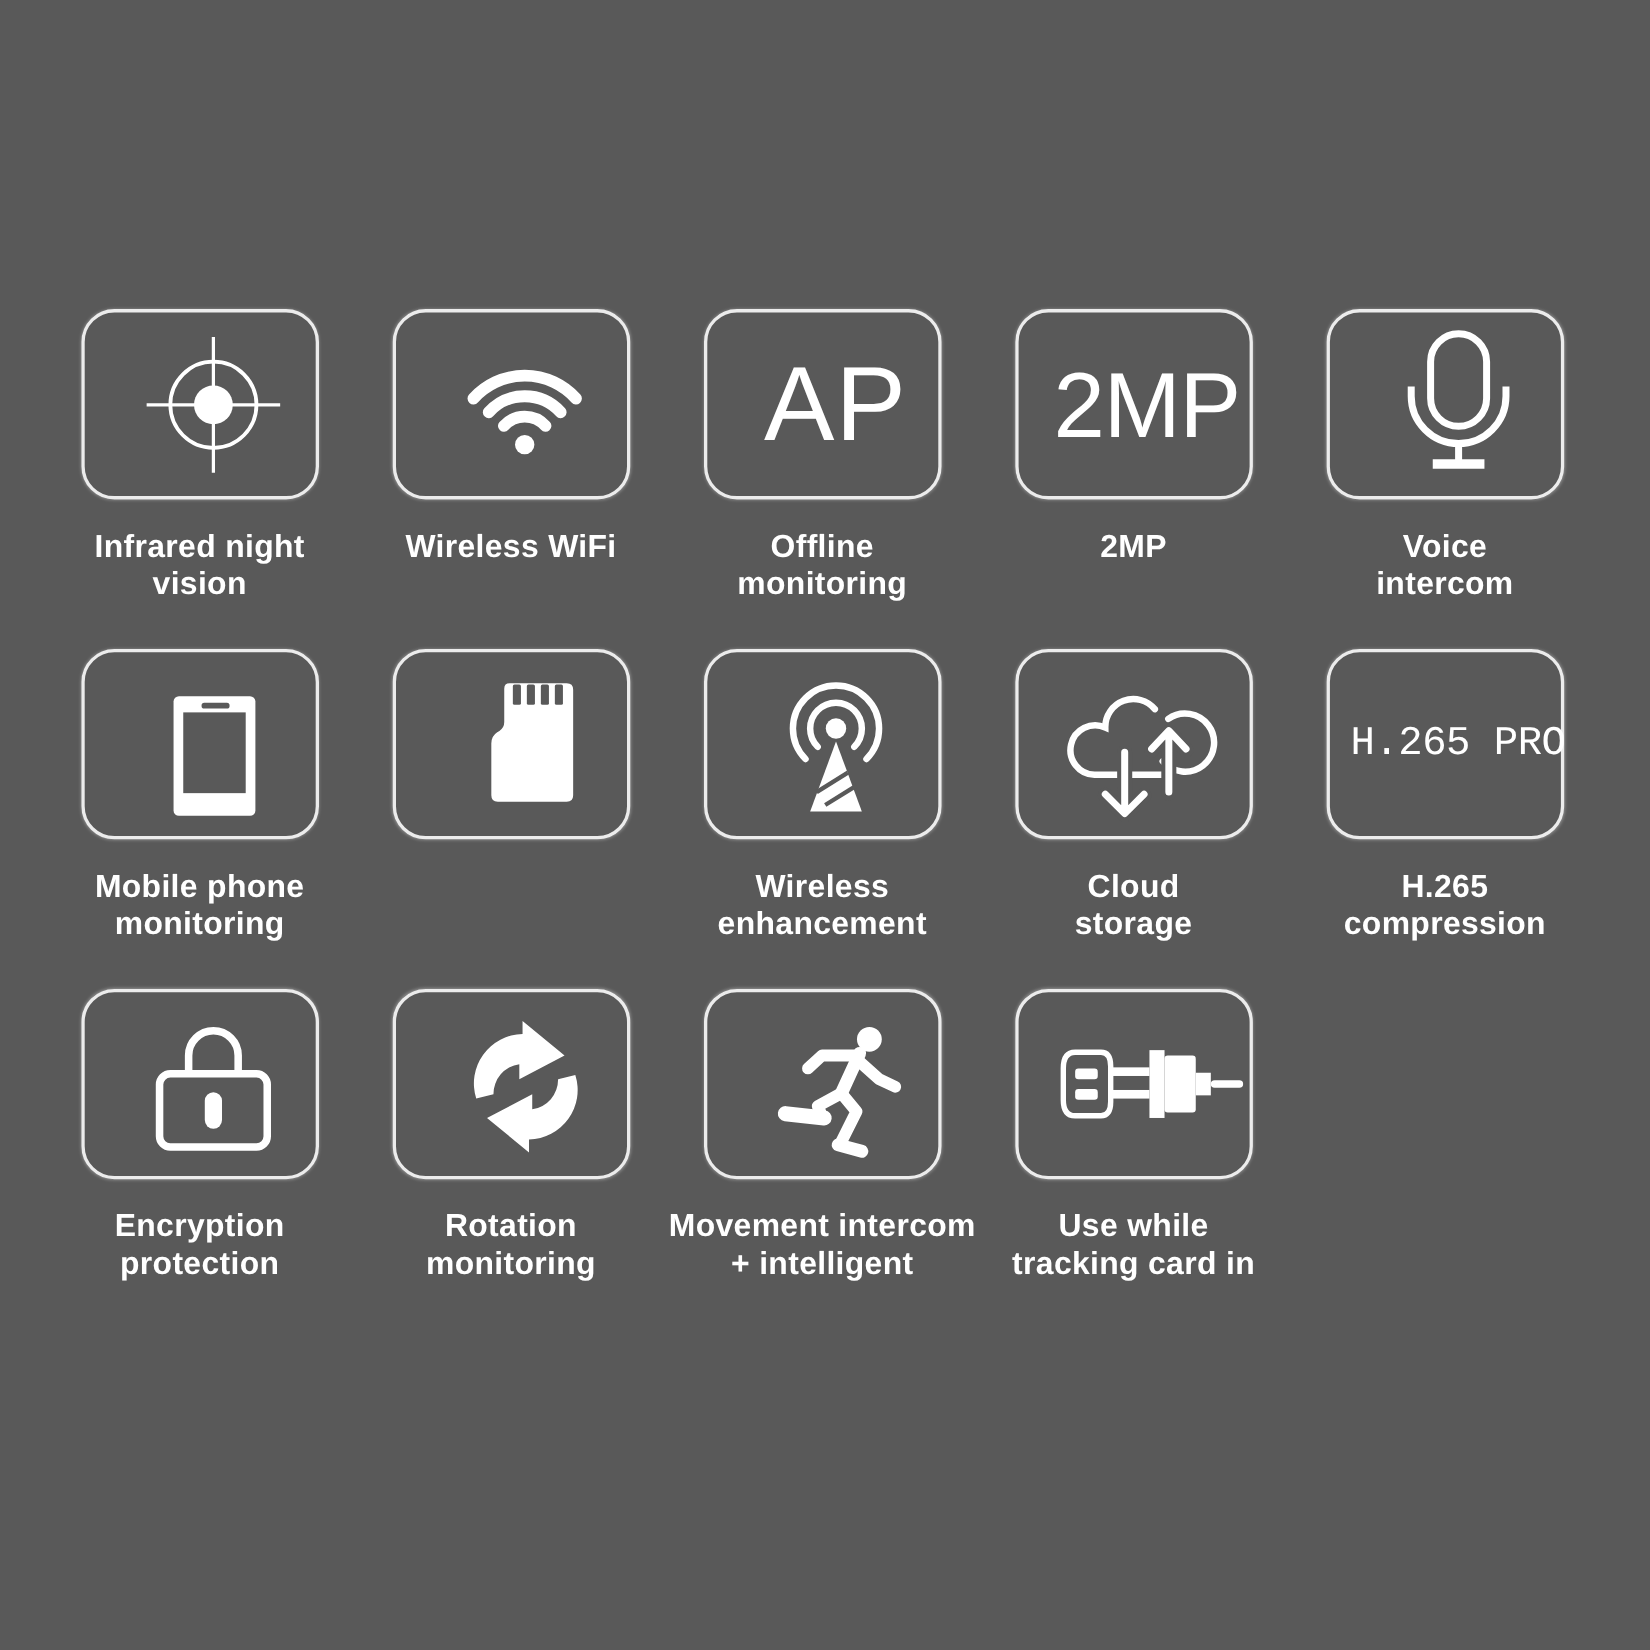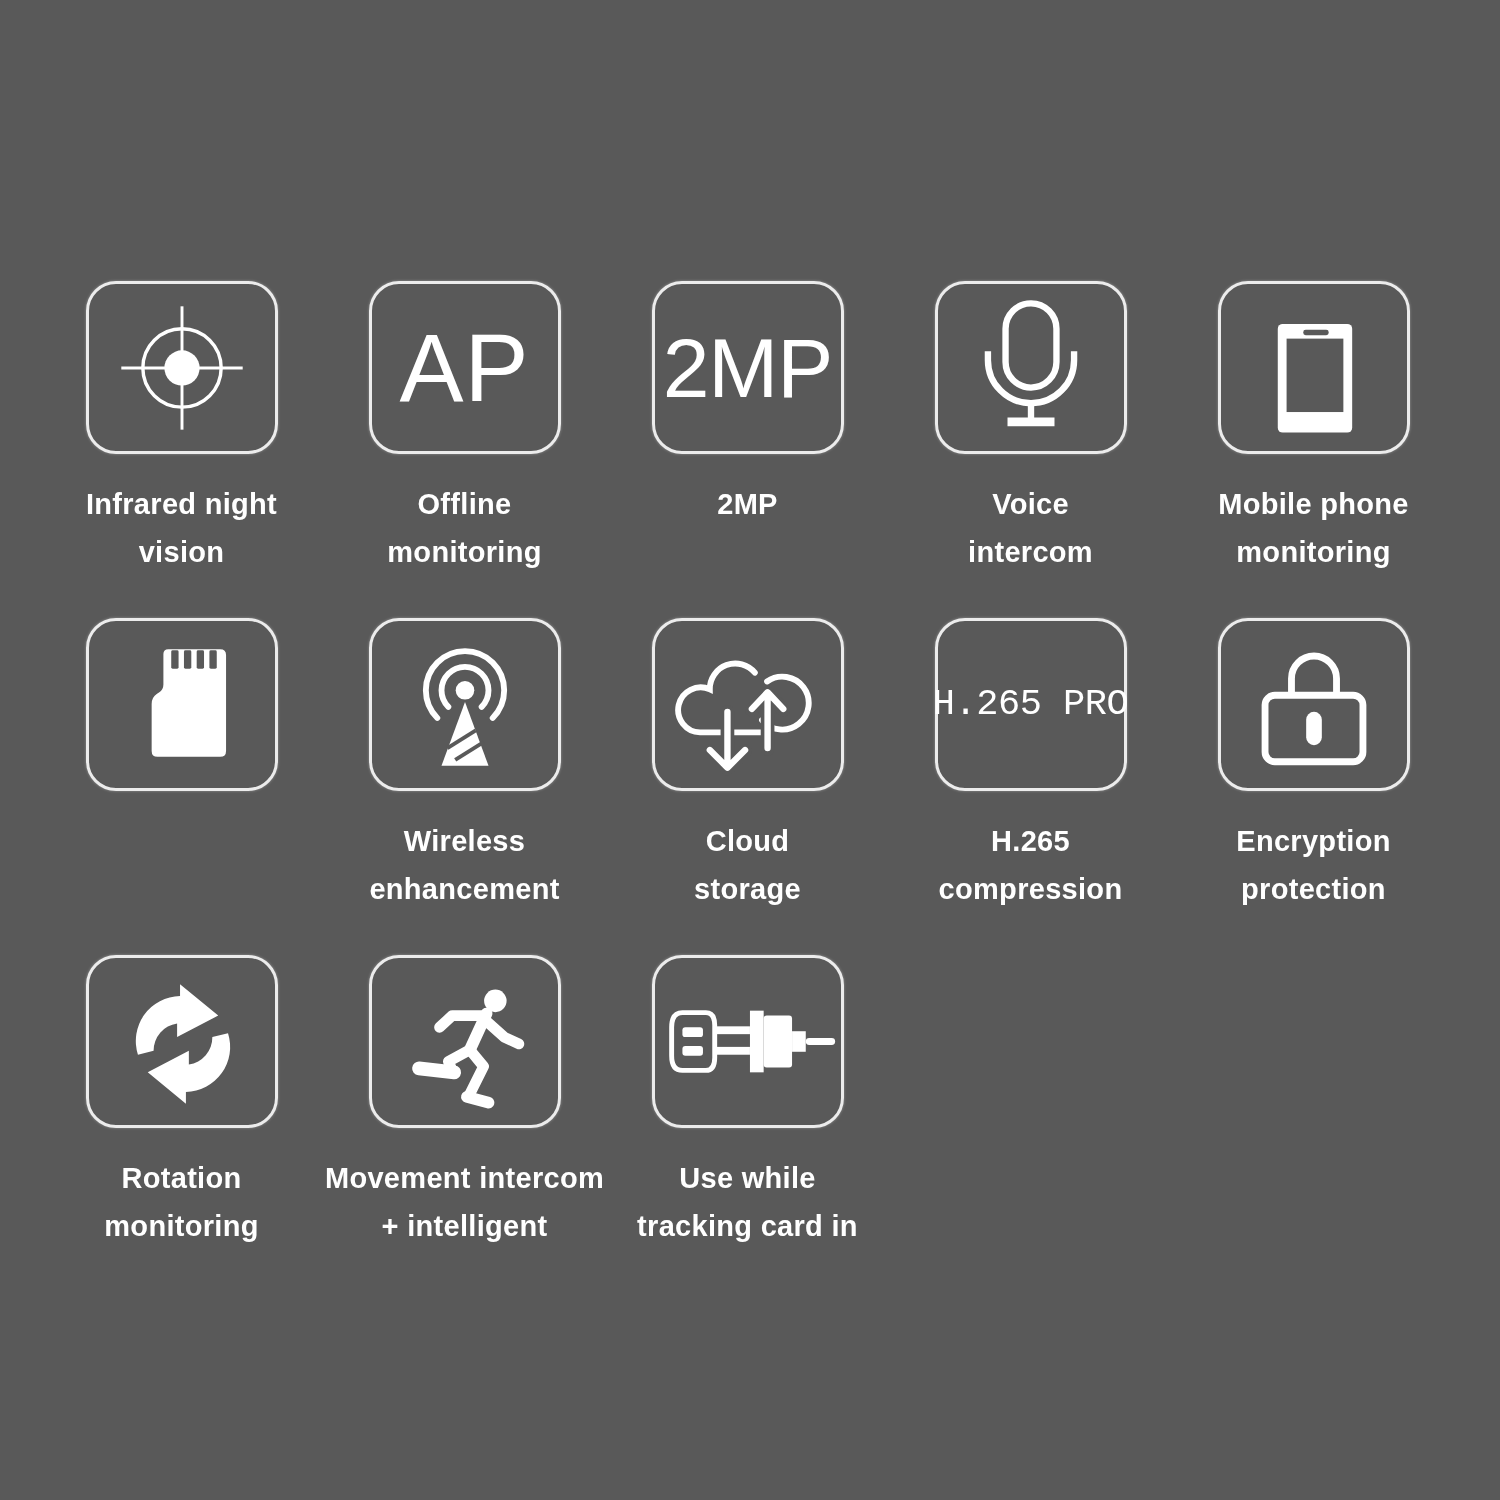--- a/index.html
+++ b/index.html
@@ -26,35 +26,36 @@
   .box {
     width:186px; height:167px;
     border:3px solid #ececec;
     border-radius:30px;
     box-shadow:0 0 3px rgba(255,255,255,0.35);
     display:flex;
     align-items:center;
     justify-content:center;
     overflow:visible;
     flex:none;
+    padding-left:24px;
   }
   .box svg { display:block; }
   .icon-text {
     color:#ffffff;
     line-height:1;
     white-space:nowrap;
     font-family:"Liberation Sans", sans-serif;
   }
   .icon-text.ap   { font-size:96px; letter-spacing:1px; }
   .icon-text.mp   { font-size:84px; letter-spacing:-1px; }
   .icon-text.h265 { font-size:37px; letter-spacing:-0.5px;font-family:Liberation Mono, monospace; }
   .label {
     margin-top:26px;
     font-size:29px;
-    line-height:48px;
+    line-height:34px;
     font-weight:bold;
     letter-spacing:0.3px;
     color:#ffffff;
     text-align:center;
     white-space:pre-line;
   }
 </style>
 </head>
 <body>
 
@@ -67,20 +68,31 @@
           <circle cx="95" cy="87" r="40" fill="none" stroke="#fff" stroke-width="3.5"></circle>
           <circle cx="95" cy="87" r="18" fill="#fff"></circle>
           <line x1="95" y1="24" x2="95" y2="150" stroke="#fff" stroke-width="3"></line>
           <line x1="33" y1="87" x2="157" y2="87" stroke="#fff" stroke-width="3"></line>
         </svg>
       </div>
       <div class="label">Infrared night
 vision</div>
     </div>
 
+    <div class="cell">
+      <div class="box">
+        <svg width="190" height="173" viewBox="0 0 190 173">
+          <circle cx="95" cy="124" r="9" fill="#fff"></circle>
+          <path d="M75.7 106.6 A26 26 0 0 1 114.3 106.6" fill="none" stroke="#fff" stroke-width="11" stroke-linecap="round"></path>
+          <path d="M61.6 93.9 A45 45 0 0 1 128.4 93.9" fill="none" stroke="#fff" stroke-width="11" stroke-linecap="round"></path>
+          <path d="M47.4 81.2 A64 64 0 0 1 142.6 81.2" fill="none" stroke="#fff" stroke-width="11" stroke-linecap="round"></path>
+        </svg>
+      </div>
+      <div class="label">Wireless WiFi</div>
+    </div>
 
     <div class="cell">
       <div class="box">
         <div class="icon-text ap">AP</div>
       </div>
       <div class="label">Offline
 monitoring</div>
     </div>
 
     <div class="cell">

